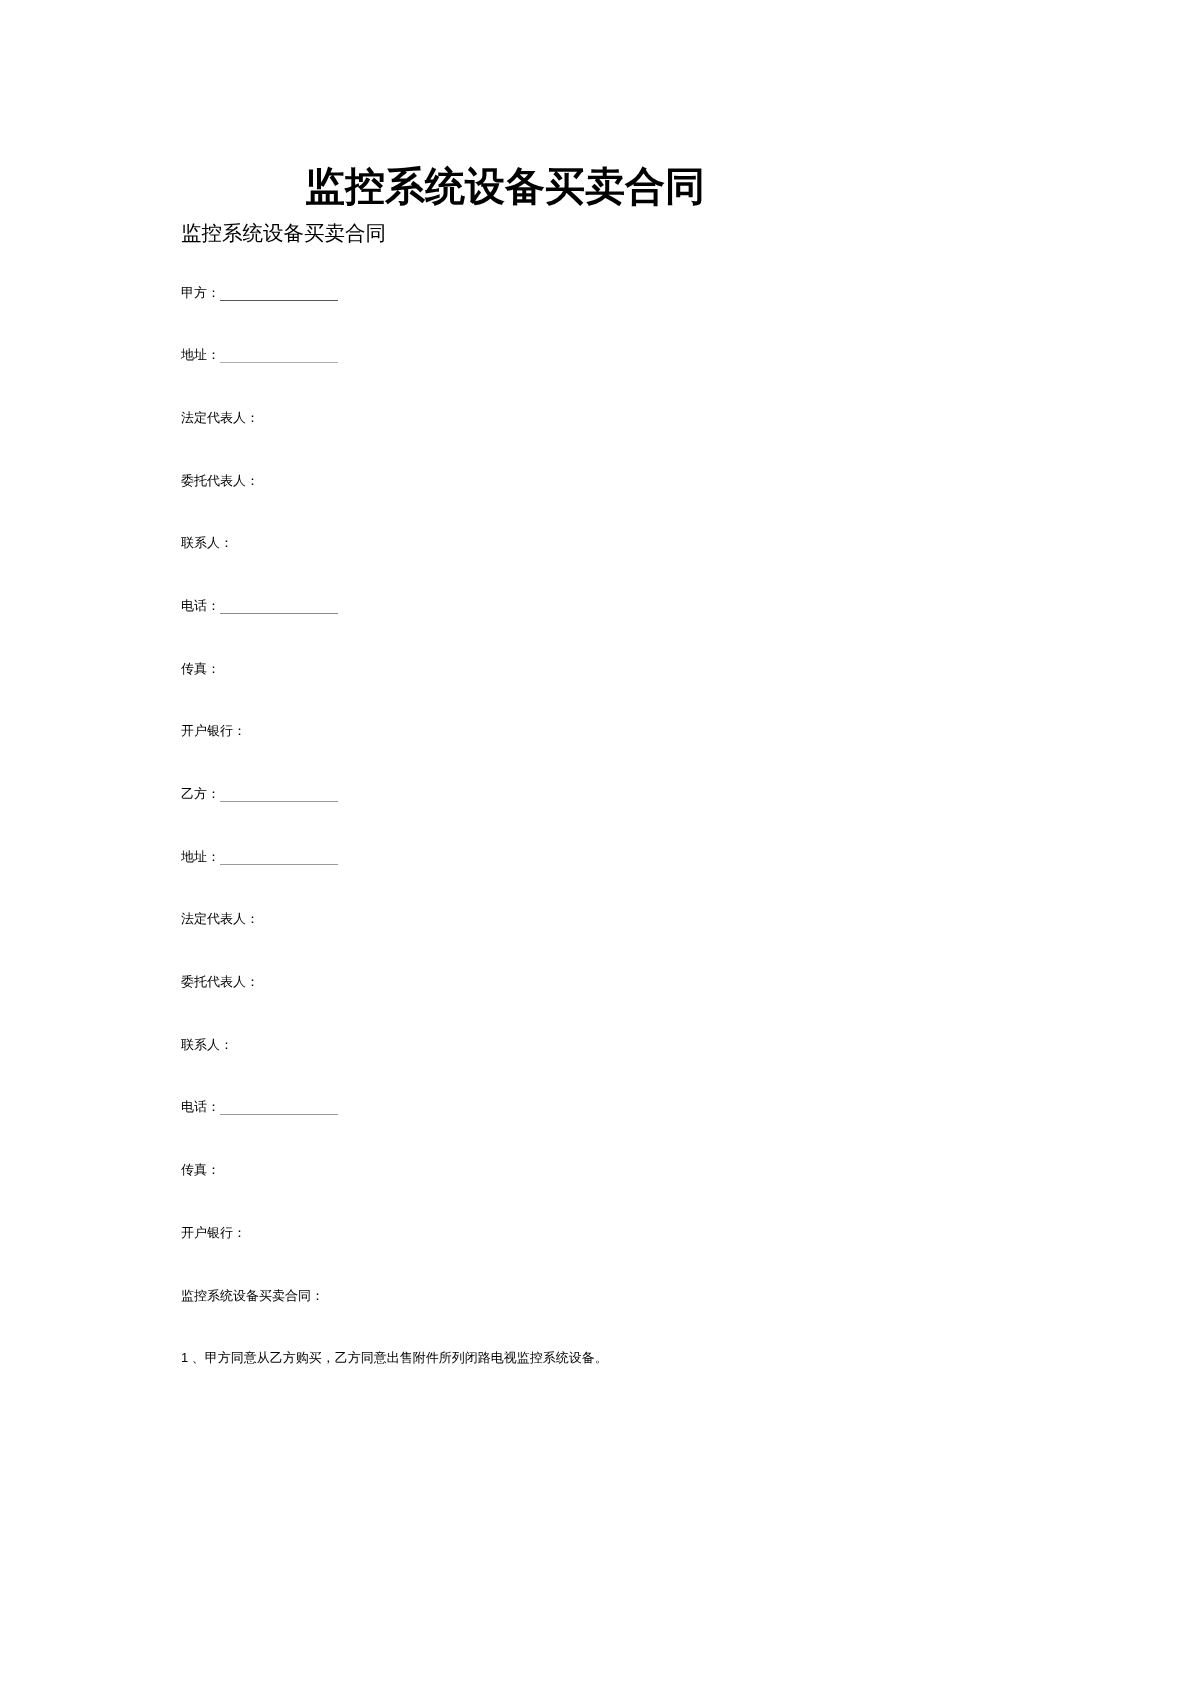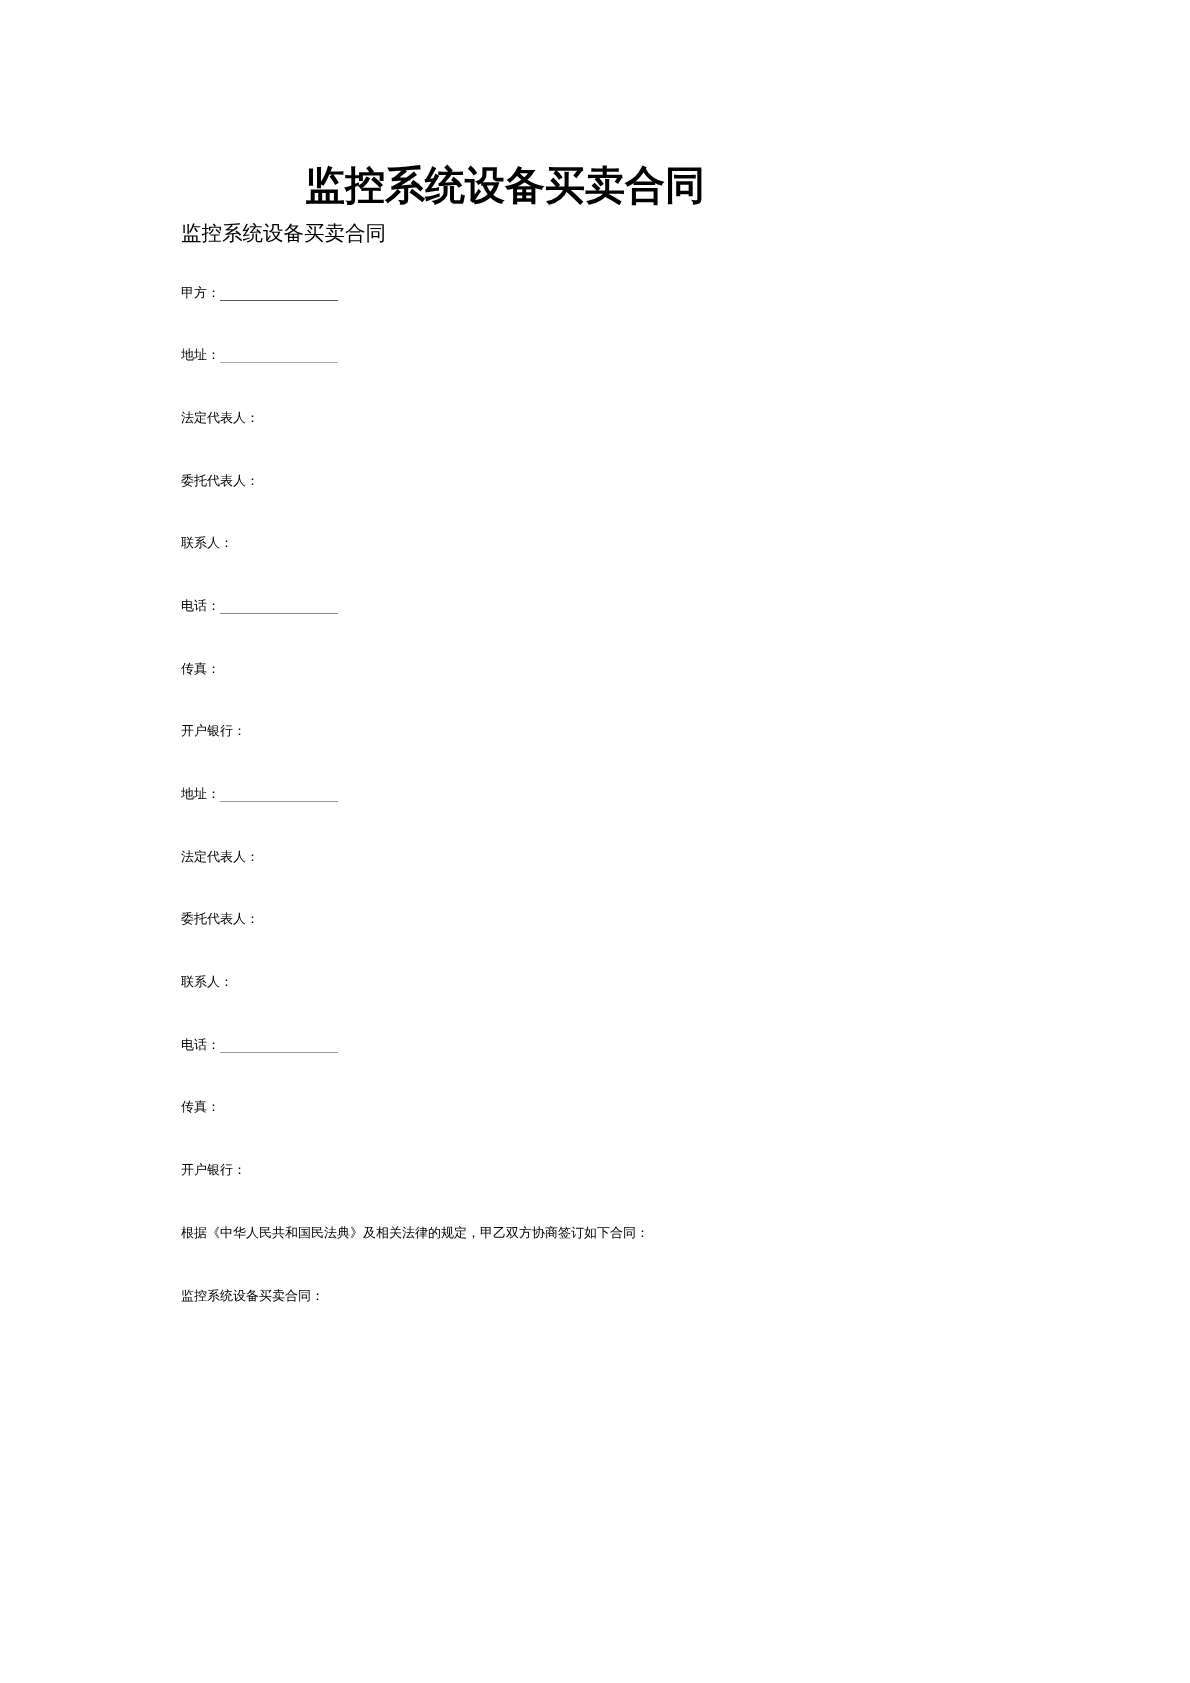--- a/index.html
+++ b/index.html
@@ -6,21 +6,21 @@
     margin: 0;
     padding: 0;
     background: #ffffff;
   }
   .page {
     position: relative;
     width: 1010px;
     height: 1683px;
     background: #ffffff;
     color: #000000;
-    font-family: Liberation Serif, serif;
+    font-family: Liberation Sans, sans-serif;
     overflow: hidden;
   }
   .doc-title {
     position: absolute;
     top: 162px;
     left: 0;
     width: 100%;
     text-align: center;
     font-size: 40px;
     font-weight: bold;
@@ -92,20 +92,23 @@
     </div>
 
     <div class="row">
       <span>传真：</span>
     </div>
 
     <div class="row">
       <span>开户银行：</span>
     </div>
 
+    <div class="row">
+      <span>乙方：</span><span class="blank" style="border-bottom-color: rgb(154, 154, 154);"></span>
+    </div>
 
     <div class="row">
       <span>地址：</span><span class="blank" style="border-bottom-color: rgb(154, 154, 154);"></span>
     </div>
 
     <div class="row">
       <span>法定代表人：</span>
     </div>
 
     <div class="row">
@@ -121,24 +124,24 @@
     </div>
 
     <div class="row">
       <span>传真：</span>
     </div>
 
     <div class="row">
       <span>开户银行：</span>
     </div>
 
-    <div class="row">
-      <span>根据《中华人民共和国民法典》及相关法律的规定，甲乙双方协商签订如下合同：</span>
-    </div>
 
     <div class="row">
       <span>监控系统设备买卖合同：</span>
     </div>
 
+    <div class="row">
+      <span>1 、甲方同意从乙方购买，乙方同意出售附件所列闭路电视监控系统设备。</span>
+    </div>
 
 
   </div>
 </div>
 
 </body></html>

